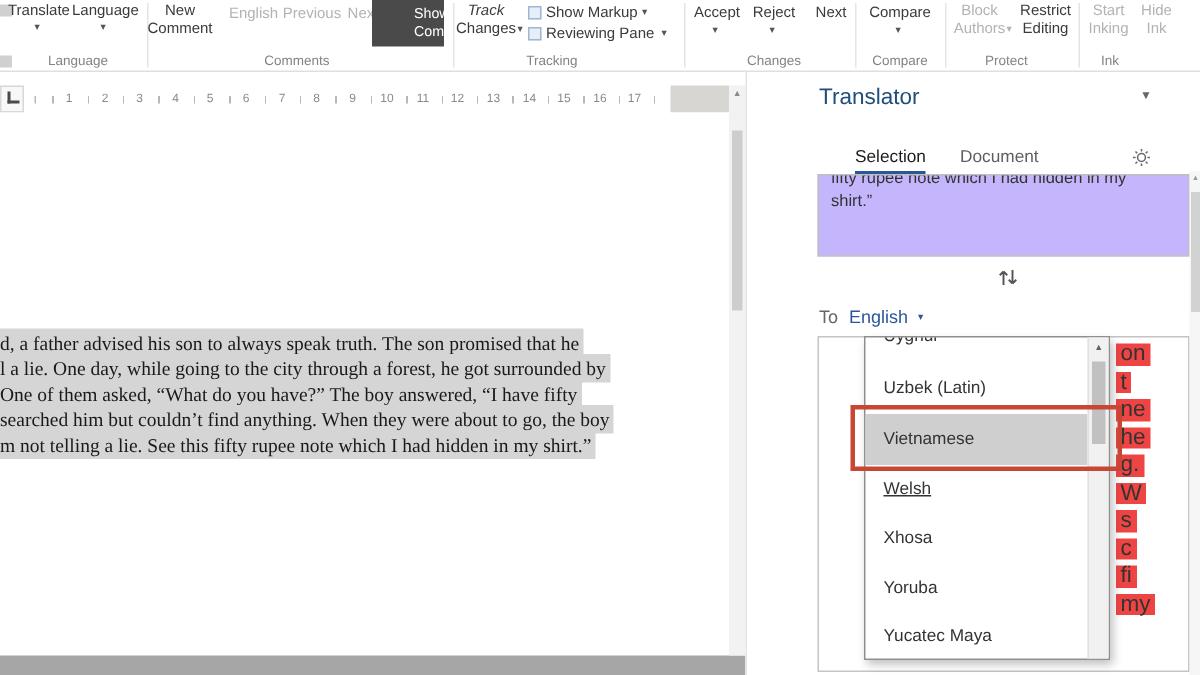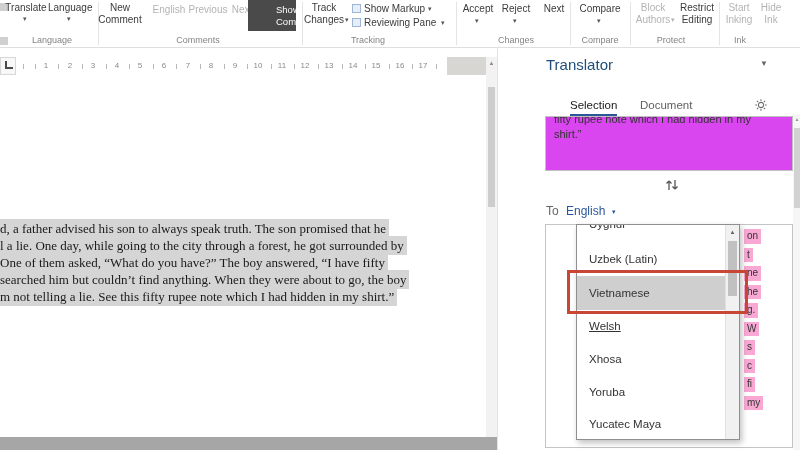--- a/index.html
+++ b/index.html
@@ -40,29 +40,29 @@
   #doc-scroll-up{position:absolute;left:0;top:3px;width:11px;text-align:center;font-size:6px;color:#8a8a8a;line-height:6px;}
 
   
   #pane{position:absolute;left:497px;top:48px;width:303px;height:402px;background:#fff;border-left:1px solid #e3e3e3;}
   #pane-title{position:absolute;left:48px;top:8px;font-size:15px;color:#1e4e79;}
   #pane-menu-caret{position:absolute;left:262px;top:12px;font-size:8px;color:#666;line-height:8px;}
   .tab{position:absolute;top:51px;font-size:11.5px;white-space:nowrap;margin-left:16px;}
   #tab-selection{left:56px;color:#1a1a1a;border-bottom:2px solid #2b579a;padding-bottom:3px;}
   #tab-document{left:126px;color:#5f5f5f;}
   #gear{position:absolute;left:256px;top:50px;width:14px;height:14px;}
-  #source-box{position:absolute;left:47px;top:68px;width:248px;height:55px;border:1px solid #c0c0c0;overflow:hidden;background:#d946ef;}
+  #source-box{position:absolute;left:47px;top:68px;width:248px;height:55px;border:1px solid #c0c0c0;overflow:hidden;background:#c4b5fd;}
   #source-box .stext{margin:-5px 0 0 8px;font-size:11px;line-height:15px;color:#333;}
   #swap{position:absolute;left:166px;top:129px;width:18px;height:18px;}
   #to-label{position:absolute;left:48px;top:156px;font-size:12px;color:#666;}
   #to-value{position:absolute;left:68px;top:156px;font-size:12px;color:#2b579a;}
   #to-caret{left:114px;top:160px;}
   #result-box{position:absolute;left:47px;top:176px;width:248px;height:224px;border:1px solid #c4c4c4;background:#fff;}
   #fragments{position:absolute;left:198px;top:4px;}
-  #fragments span{display:block;background:#f9a8d4;color:#333;font-size:10px;line-height:12.5px;padding:1px 3px;width:max-content;margin-bottom:4px;}
+  #fragments span{display:block;background:#ef4444;color:#333;font-size:15px;line-height:12.5px;padding:1px 3px;width:max-content;margin-bottom:4px;}
   #dropdown{position:absolute;left:78px;top:176px;width:164px;height:216px;background:#fff;border:1px solid #8f8f8f;box-shadow:2px 3px 6px rgba(0,0,0,.25);z-index:5;}
   .dd-item{position:absolute;left:0;width:148px;padding-left:12px;font-size:11.5px;color:#333;white-space:nowrap;}
   #dd-partial{top:0;height:18px;overflow:hidden;}
   #dd-partial span{display:block;margin-top:-7px;}
   #dd-0{top:18px;height:33px;line-height:33px;}
   #dd-1{top:51px;height:34px;line-height:34px;background:#cfcfcf;}
   #dd-2{top:85px;height:33px;line-height:33px;text-decoration:underline;}
   #dd-3{top:118px;height:33px;line-height:33px;}
   #dd-4{top:151px;height:33px;line-height:33px;}
   #dd-5{top:184px;height:31px;line-height:31px;}
@@ -95,21 +95,21 @@
     <span class="rlabel dis" style="left:150px;top:4px;width:38px;">English</span>
     <span class="rlabel dis" style="left:188px;top:4px;width:40px;">Previous</span>
     <span class="rlabel dis" style="left:226px;top:4px;width:32px;">Next</span>
     <div id="show-comments-btn">
       <span class="rlabel" style="top:4px;">Show</span>
       <span class="rlabel" style="top:16px;">Comments</span>
     </div>
     <span class="glabel" style="left:146px;width:104px;">Comments</span>
     <div class="vsep" style="left:302px;"></div>
 
-    <span class="rlabel" style="left:304px;top:2px;width:40px;">Track</span>
+    <span class="rlabel" style="left:304px;top:2px;width:40px;font-style:italic;">Track</span>
     <span class="rlabel" style="left:304px;top:14px;width:40px;">Changes</span>
     <span class="caret" style="left:345px;top:16px;">▾</span>
     <div class="mini-icon" style="left:352px;top:4px;"></div>
     <span class="rlabel" style="left:364px;top:3px;">Show Markup</span>
     <span class="caret" style="left:428px;top:5px;">▾</span>
     <div class="mini-icon" style="left:352px;top:18px;"></div>
     <span class="rlabel" style="left:364px;top:17px;">Reviewing Pane</span>
     <span class="caret" style="left:441px;top:19px;">▾</span>
     <span class="glabel" style="left:320px;width:96px;">Tracking</span>
     <div class="vsep" style="left:456px;"></div>

